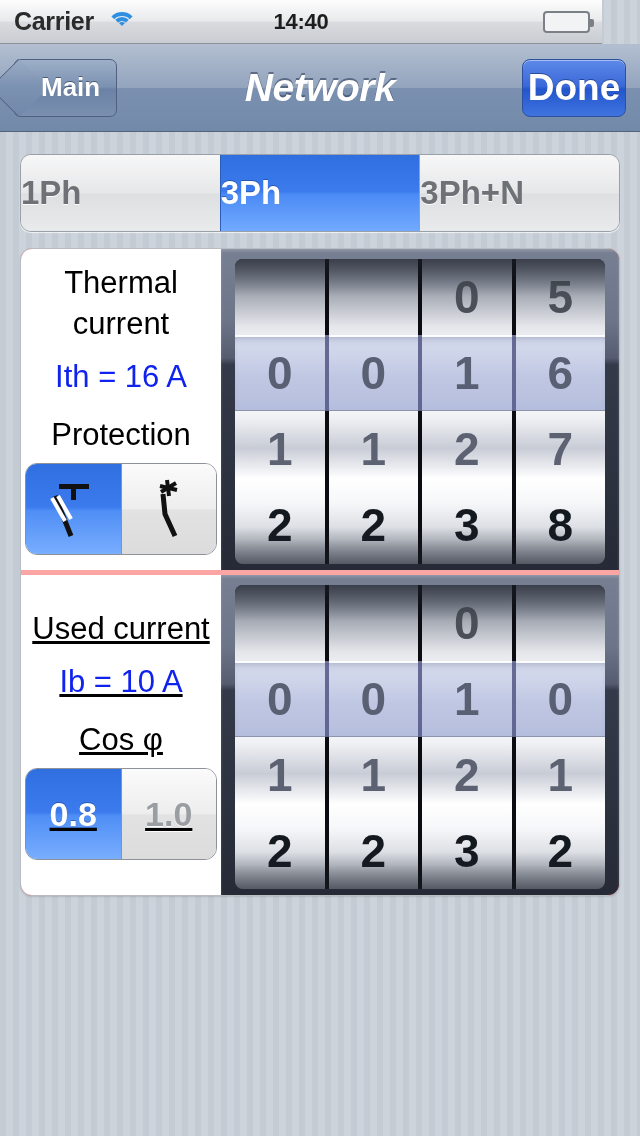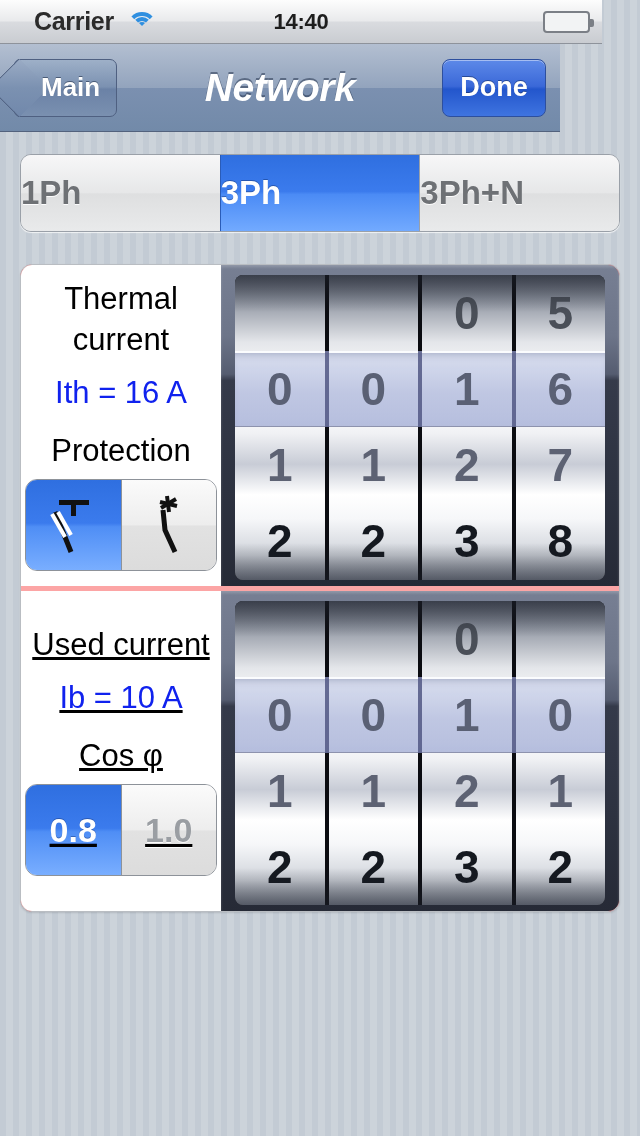--- a/index.html
+++ b/index.html
@@ -22,21 +22,20 @@
 
   
   .statusbar {
     position: relative;
     height: 44px;
     width: 602px;
     background: linear-gradient(to bottom, #fdfdfd 0%, #e9eaec 48%, #d9dbdf 52%, #c9ccd1 100%);
     border-bottom: 1px solid #8e939b;
     display: flex;
     align-items: center;
-    padding-left: 20px;
   }
   .sb-carrier {
     font-size: 25px;
     font-weight: bold;
     color: #2b2b2b;
     margin-left: 14px;
     letter-spacing: -0.3px;
   }
   .sb-wifi {
     margin-left: 12px;
@@ -78,21 +77,21 @@
     height: 100%;
     width: 100%;
     border-radius: 2px;
     background: linear-gradient(to bottom, #9ade4a 0%, #63c520 45%, #4aa811 55%, #6ecb2a 100%);
   }
 
   
   .navbar {
     position: relative;
     height: 88px;
-    width: 560px;
+    width: 640px;
     background: linear-gradient(to bottom, #b3bfd1 0%, #93a4bd 50%, #7b90b0 51%, #728aa9 100%);
     border-bottom: 1px solid #53627d;
     display: flex;
     align-items: center;
   }
   .nav-title {
     position: absolute;
     left: 0; right: 0;
     text-align: center;
     font-size: 39px;
@@ -135,21 +134,21 @@
   .done-btn {
     position: absolute;
     right: 14px;
     height: 58px;
     min-width: 104px;
     padding: 0 0;
     display: flex;
     align-items: center;
     justify-content: center;
     color: #fff;
-    font-size: 27px;
+    font-size: 37px;
     font-weight: bold;
     text-shadow: 0 -1px 0 rgba(20,45,100,0.6);
     background: linear-gradient(to bottom, #5d89e8 0%, #3a68d8 47%, #2356cc 52%, #3f74e0 100%);
     border: 1px solid #2d4f9e;
     border-radius: 8px;
     box-shadow: inset 0 1px 0 rgba(255,255,255,0.45);
   }
 
   
   .seg-wrap {
@@ -179,21 +178,21 @@
   .seg:first-child { border-left: none; }
   .seg.active {
     color: #ffffff;
     text-shadow: 0 -1px 0 rgba(25,60,130,0.55);
     background: linear-gradient(to bottom, #2f6fe0 0%, #3b7bed 48%, #4b8bf5 52%, #72aaff 100%);
     border-left-color: #2a5cb8;
   }
 
   
   .card {
-    margin: 32px 20px 0 20px;
+    margin: 16px 20px 0 20px;
     height: 648px;
     background: #ef4444;
     border: 1px solid #b9bdc2;
     border-radius: 12px;
     overflow: hidden;
     display: flex;
     flex-direction: column;
     box-shadow: 0 1px 2px rgba(0,0,0,0.12);
   }
   .row {

